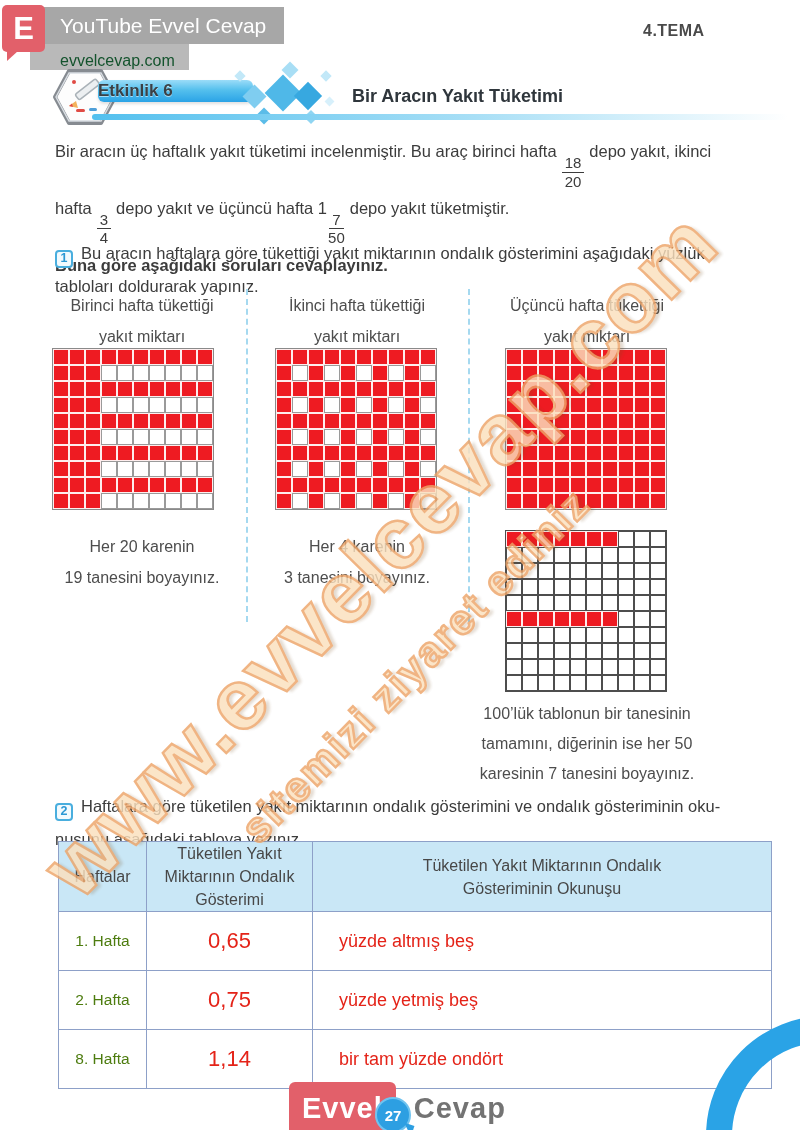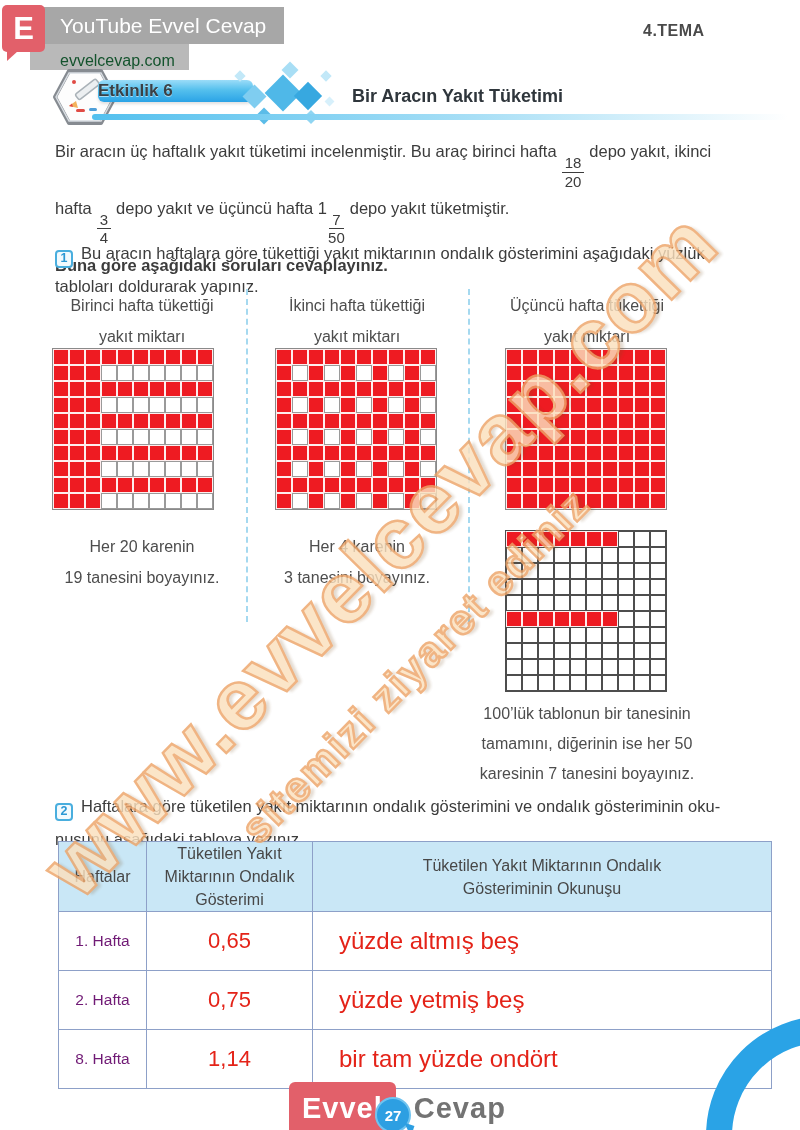--- a/index.html
+++ b/index.html
@@ -60,23 +60,23 @@
   .g4 .cell{border-color:#4d4d4d;}
   .g4 .cell.filled{border-color:rgba(255,255,255,.92);}
 
   
   .ans-table{position:absolute;left:58px;top:841px;width:714px;border-collapse:collapse;table-layout:fixed;}
   .ans-table th,.ans-table td{border:1px solid var(--table-border);}
   .ans-table th{height:64px;background:var(--table-header-bg);font-size:16px;font-weight:normal;color:#474747;line-height:23px;}
   .ans-table th .wrapcap{display:inline-block;max-width:300px;}
   .col-week{width:88px;} .col-dec{width:166px;}
   .ans-table td{height:59px;}
-  .week-cell{text-align:center;font-size:15.5px;color:#701a75;}
+  .week-cell{text-align:center;font-size:15.5px;color:#4d7c0f;}
   .decimal-cell{text-align:center;font-size:22px;color:var(--answer-red);}
-  .reading-cell{padding-left:26px;font-size:24px;color:var(--answer-red);}
+  .reading-cell{padding-left:26px;font-size:18px;color:var(--answer-red);}
 
   
   .footer-brand{position:absolute;left:289px;top:1082px;display:flex;align-items:center;z-index:10;}
   .evvel-box{background:var(--logo-red);border-radius:6px;color:#fff;font-size:29px;font-weight:bold;padding:10px 13px;letter-spacing:1px;}
   .cevap-word{font-size:29px;font-weight:bold;color:#737373;margin-left:18px;letter-spacing:1px;}
   .page-badge{position:absolute;left:86px;top:15px;width:36px;height:36px;border-radius:50%;background:#2d9fe2;color:#fff;
     font-size:15px;font-weight:bold;display:flex;align-items:center;justify-content:center;z-index:11;border:2px solid #6fc3ef;}
   .page-badge::after{content:"";position:absolute;right:-4px;bottom:-4px;border-top:11px solid #2d9fe2;border-left:11px solid transparent;transform:rotate(18deg);}
 
   .corner-arc{position:absolute;left:706px;top:1016px;width:240px;height:240px;border-radius:50%;border:26px solid var(--brand-blue);z-index:2;}

